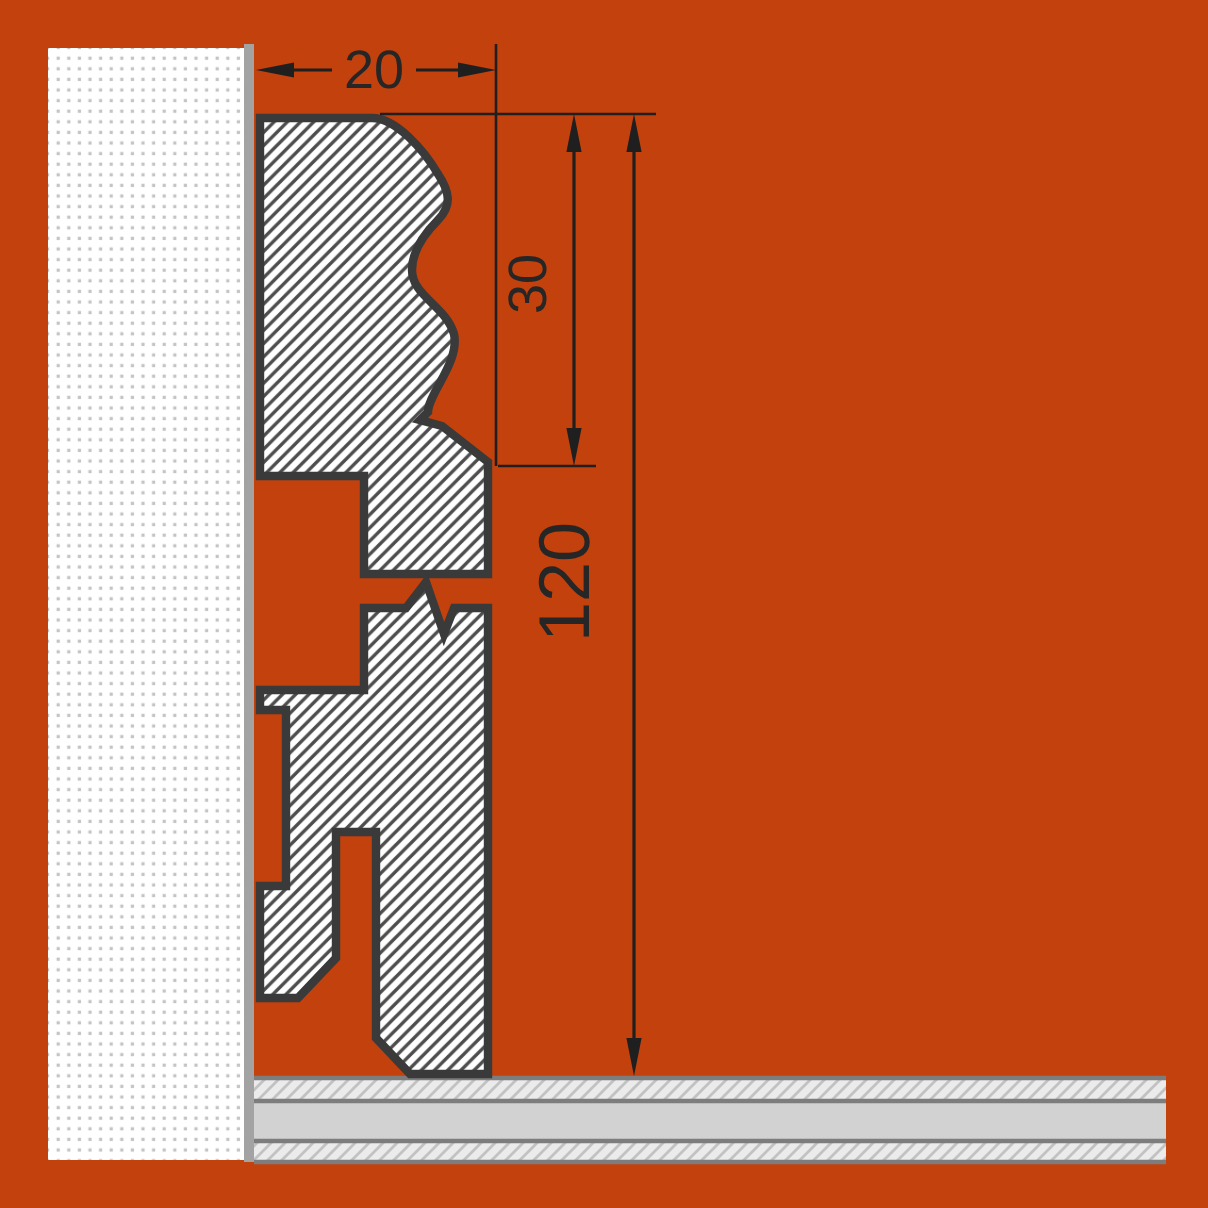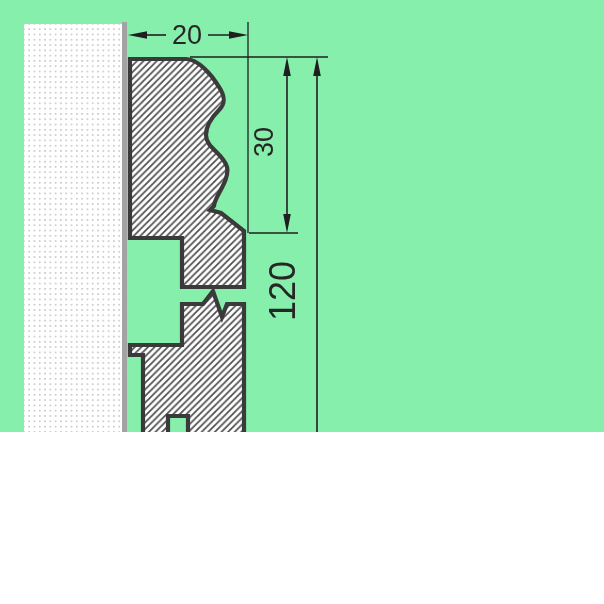--- a/index.html
+++ b/index.html
@@ -1,19 +1,19 @@
 <!DOCTYPE html>
 <html><head>
 <meta charset="utf-8">
 <style>
   html,body{margin:0;padding:0;background:#ffffff;}
   .canvas{
     position:relative;
-    width:604px;height:432px;
-    background:#86efac;
+    width:604px;height:604px;
+    background:#c2410c;
     font-family:"Liberation Sans", sans-serif;
     overflow:hidden;
   }
   svg{display:block;}
   text{
     font-family:"Liberation Sans", sans-serif;
     fill:#262626;
   }
   .dim-label{font-size:27px;}
   .dim-label-big{font-size:36px;}

